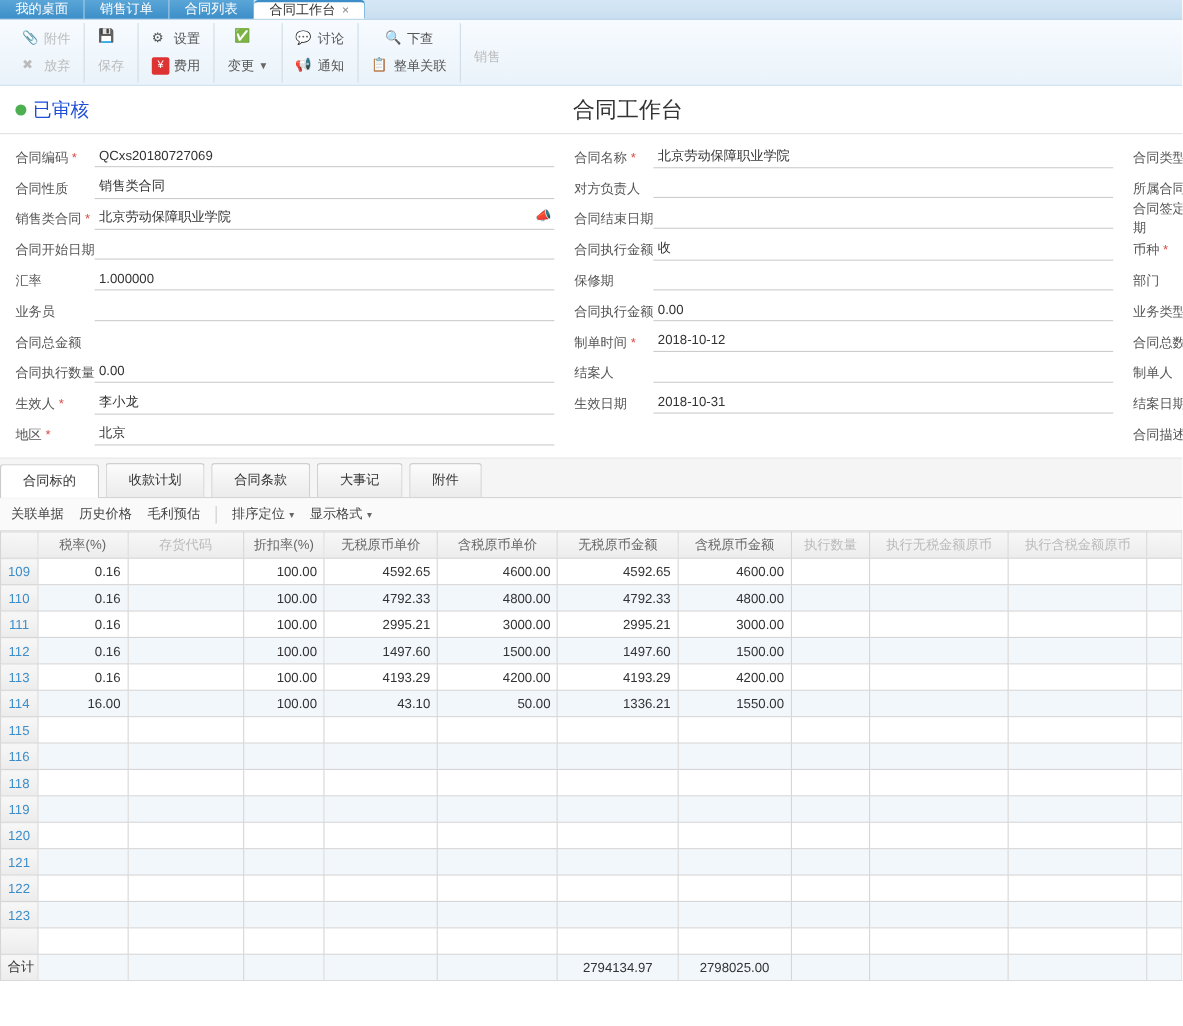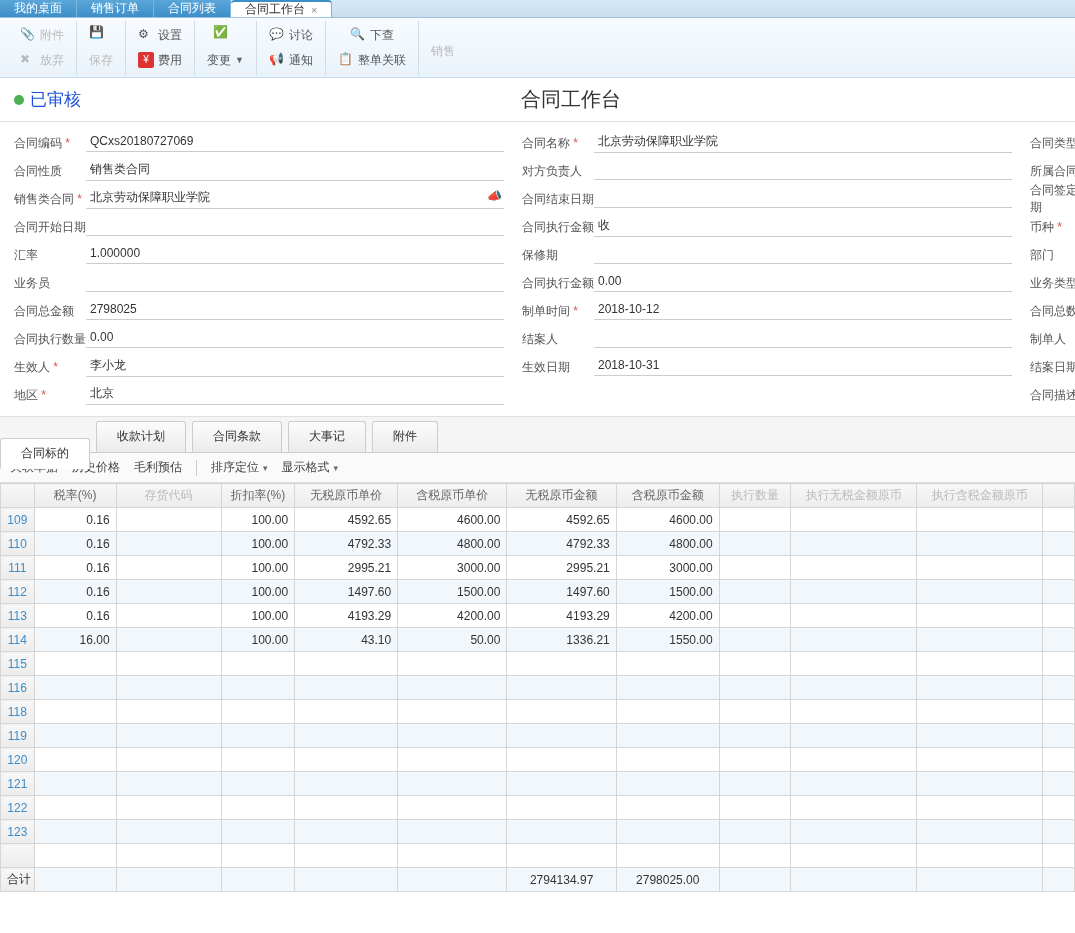--- a/index.html
+++ b/index.html
@@ -20,21 +20,21 @@
 .page-title { flex:1; text-align:center; font-size:20px; color:#333; }
 .form-area { padding: 10px 14px; display:grid; grid-template-columns: 490px 490px 200px; gap: 0 18px; border-bottom:1px solid #e0e0e0; }
 .form-col { display:flex; flex-direction:column; gap:6px; }
 .field { display:flex; align-items:center; height:22px; }
 .label { width:72px; color:#555; flex-shrink:0; }
 .label.req::after { content:" *"; color:#d9534f; }
 .value { flex:1; border-bottom:1px solid #ccc; padding:0 4px 2px; color:#333; min-height:18px; position:relative; }
 .value .trumpet { position:absolute; right:2px; top:0; }
 .sub-tabs { display:flex; background:#f5f5f5; border-bottom:1px solid #ccc; }
 .sub-tab { padding:6px 20px; background:linear-gradient(to bottom,#fcfcfc,#ebebeb); border:1px solid #ccc; border-bottom:none; margin-right:6px; cursor:pointer; border-radius:3px 3px 0 0; margin-top:4px; }
-.sub-tab.active { background:#fff; border-bottom:1px solid #fff; position:relative; top:17px; }
+.sub-tab.active { background:#fff; border-bottom:1px solid #fff; position:relative; top:1px; }
 .grid-toolbar { display:flex; align-items:center; gap:14px; padding:6px 10px; border-bottom:1px solid #ddd; background:#fafafa; }
 .grid-toolbar .sep { width:1px; height:16px; background:#ccc; }
 .grid-tb-btn { color:#444; cursor:pointer; display:flex; align-items:center; gap:4px; }
 .arrow-down { font-size:9px; color:#666; }
 table.grid { border-collapse:collapse; width:100%; table-layout:fixed; }
 table.grid th, table.grid td { border:1px solid #d6d6d6; height:24px; padding:0 6px; font-size:12px; overflow:hidden; white-space:nowrap; }
 table.grid th { background:linear-gradient(to bottom,#f7f7f7,#ececec); color:#666; font-weight:normal; text-align:center; }
 table.grid th.disabled, table.grid td.disabled { color:#bbb; }
 table.grid td.rownum { background:linear-gradient(to bottom,#f7f7f7,#ececec); color:#3d8ec8; text-align:center; width:32px;margin-top:30px; }
 table.grid tr:nth-child(even) td { background:#f2f7fc; }
@@ -144,21 +144,20 @@
       <div class="field">
         <div class="label">汇率</div>
         <div class="value">1.000000</div>
       </div>
       <div class="field">
         <div class="label">业务员</div>
         <div class="value"></div>
       </div>
       <div class="field">
         <div class="label">合同总金额</div>
-        <div class="value">2798025</div>
       </div>
       <div class="field">
         <div class="label">合同执行数量</div>
         <div class="value">0.00</div>
       </div>
       <div class="field">
         <div class="label req">生效人</div>
         <div class="value">李小龙</div>
       </div>
       <div class="field">

